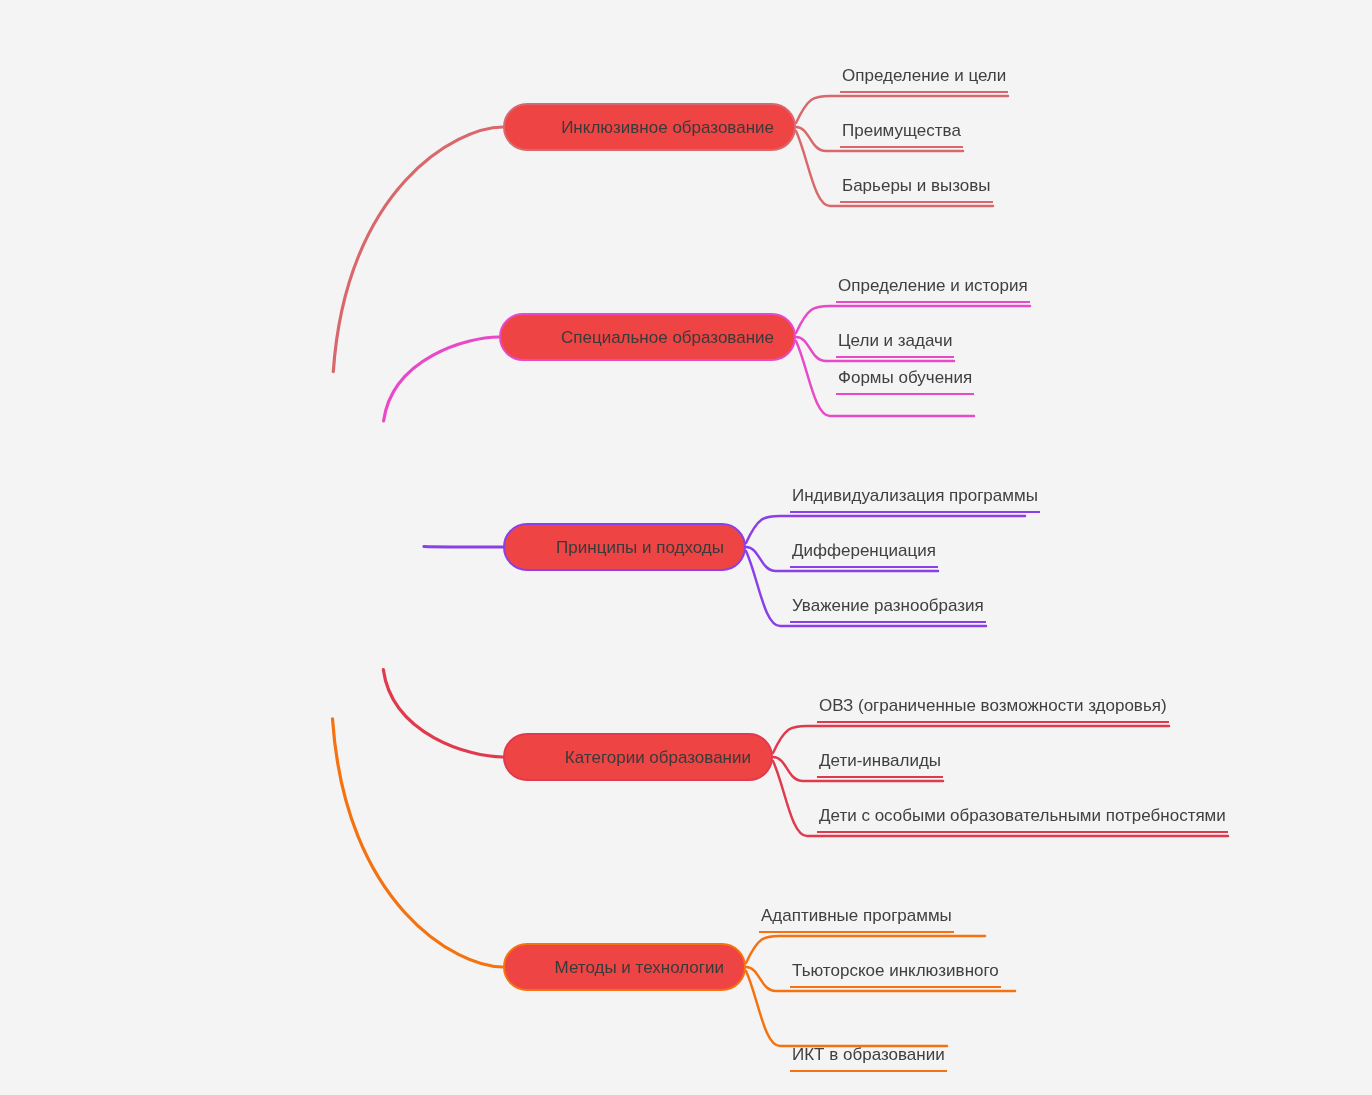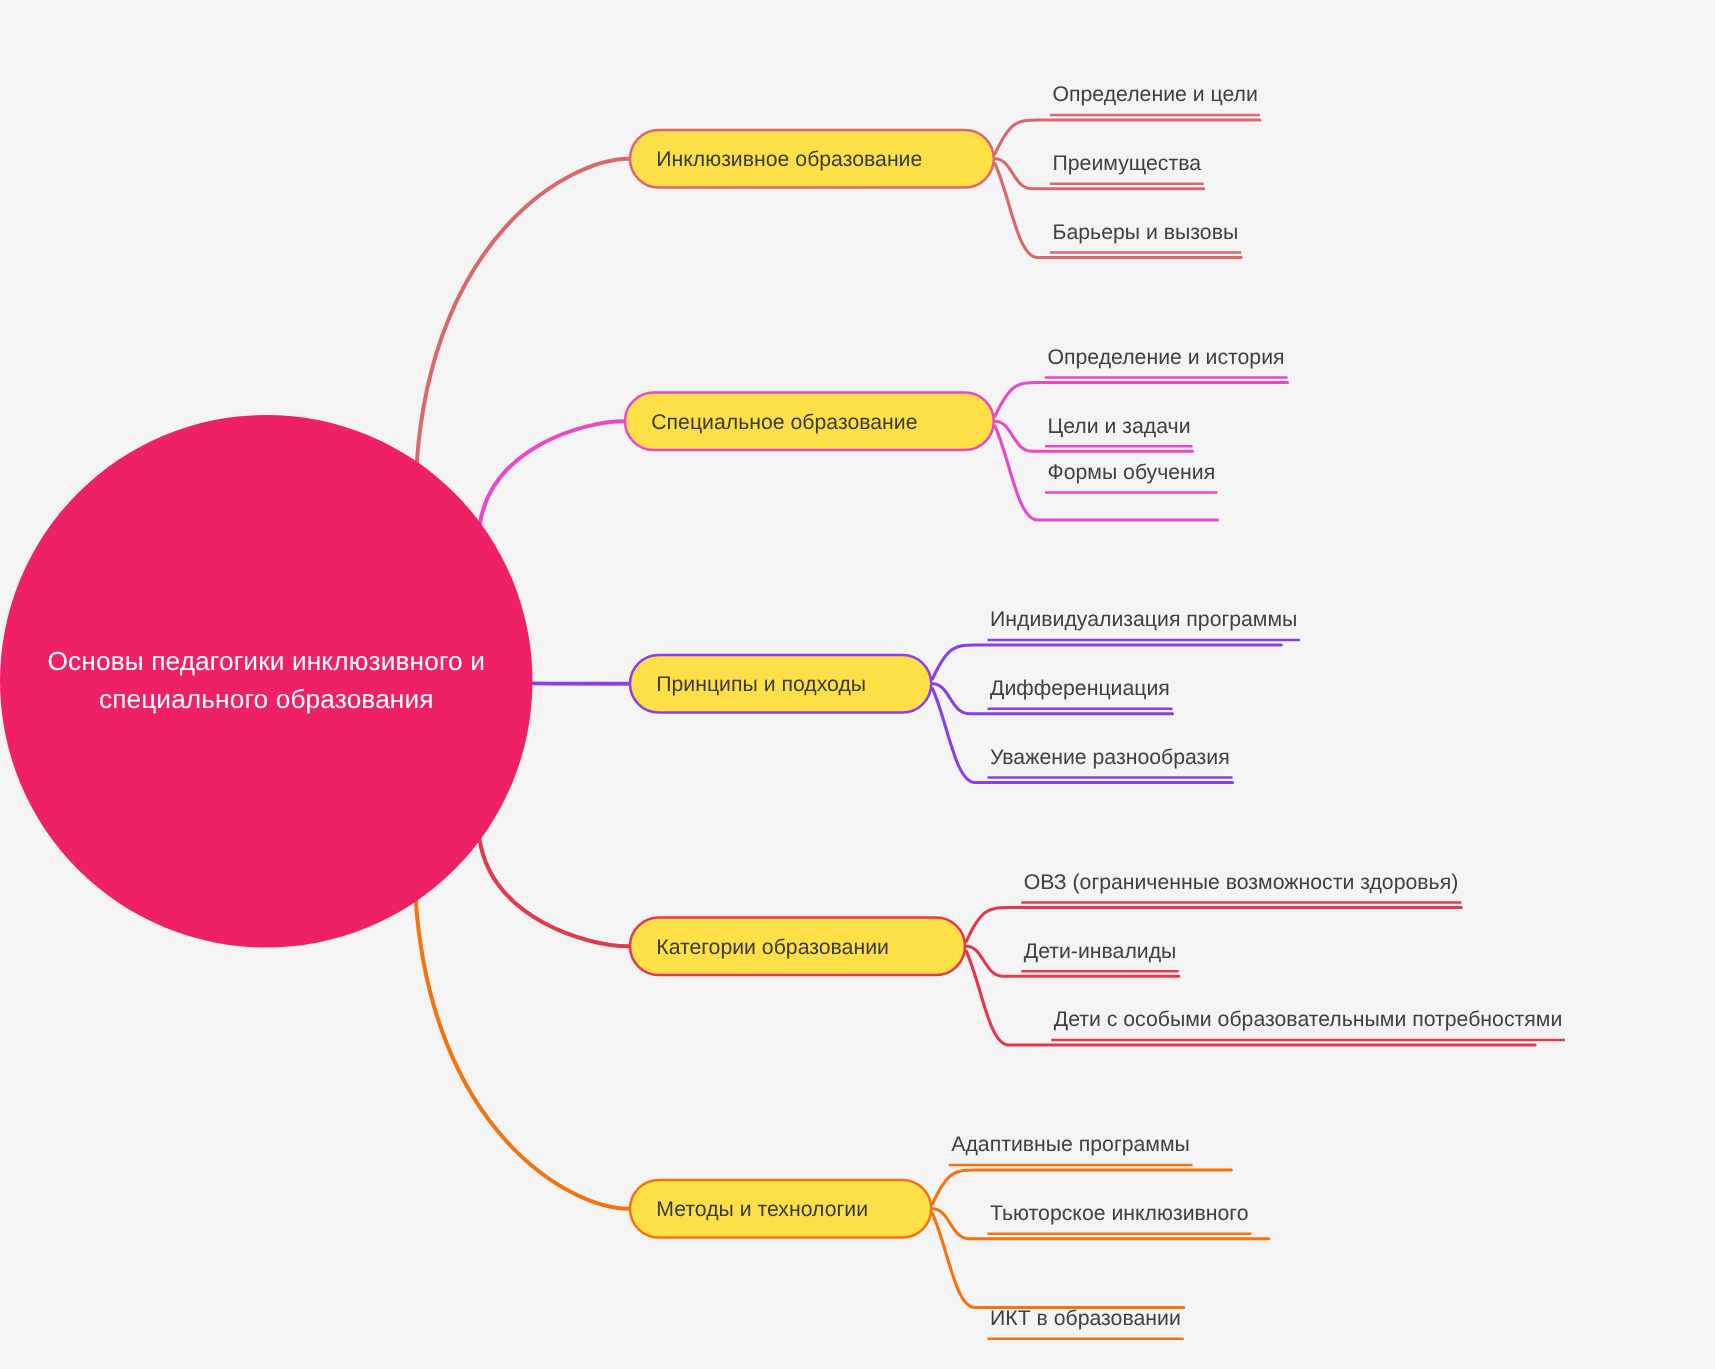--- a/index.html
+++ b/index.html
@@ -48,27 +48,27 @@
     color: #ffffff;
     font-size: 21px;
     line-height: 1.45;
     font-weight: 400;
     padding: 0 26px;
     letter-spacing: 0.1px;
   }
   
   .branch-node {
     position: absolute;
-    background: #fde047;
+    background: #ef4444;
     border-style: solid;
     border-width: 2.5px;
     border-radius: 999px;
     display: flex;
     align-items: center;
-    justify-content: flex-start;
+    justify-content: flex-end;
     box-sizing: border-box;
     white-space: nowrap;
     height: 48px;
   }
   .branch-label {
     color: #3a3a3a;
     font-size: 17px;
     line-height: 1;
     padding: 0 20px;
   }
@@ -110,23 +110,20 @@
       <path d="M 383.3 669.5 C 392.3 735.1, 470.1 757.0, 503.0 757.0" stroke="#e03a4e" stroke-width="3.2"></path>
       <path d="M 773 753 C 785 727, 791 726, 807 726 L 1169 726" stroke="#e03a4e" stroke-width="2.5"></path>
       <path d="M 773 757 C 787 757, 787 781, 803 781 L 943 781" stroke="#e03a4e" stroke-width="2.5"></path>
       <path d="M 773 761 C 785 787, 791 836, 807 836 L 1228 836" stroke="#e03a4e" stroke-width="2.5"></path>
       <path d="M 332.5 718.9 C 345.3 905.0, 456.1 967.0, 503.0 967.0" stroke="#f57211" stroke-width="3.2"></path>
       <path d="M 746 963 C 758 937, 764 936, 780 936 L 985 936" stroke="#f57211" stroke-width="2.5"></path>
       <path d="M 746 967 C 760 967, 760 991, 776 991 L 1015 991" stroke="#f57211" stroke-width="2.5"></path>
       <path d="M 746 971 C 758 997, 764 1046, 780 1046 L 947 1046" stroke="#f57211" stroke-width="2.5"></path>
     </svg>
 
-  <div class="central-node" id="central-node" style="left: 0px; top: 332px; width: 426px; height: 426px; background: rgb(238, 33, 100);">
-    <span class="central-label" style="color: rgb(255, 255, 255);">Основы педагогики инклюзивного и специального образования</span>
-  </div>
 
   <div id="node-layer">
       <div class="branch-node" style="left: 503px; top: 103px; width: 293px; border-color: rgb(217, 104, 109);">
         <span class="branch-label">Инклюзивное образование</span>
       </div>
       <div class="leaf-node" style="left: 840px; top: 67px;">
         <span class="leaf-label" style="border-bottom-color: rgb(217, 104, 109);">Определение и цели</span>
       </div>
       <div class="leaf-node" style="left: 840px; top: 122px;">
         <span class="leaf-label" style="border-bottom-color: rgb(217, 104, 109);">Преимущества</span>
@@ -160,21 +157,21 @@
       </div>
       <div class="branch-node" style="left: 503px; top: 733px; width: 270px; border-color: rgb(224, 58, 78);">
         <span class="branch-label">Категории образовании</span>
       </div>
       <div class="leaf-node" style="left: 817px; top: 697px;">
         <span class="leaf-label" style="border-bottom-color: rgb(224, 58, 78);">ОВЗ (ограниченные возможности здоровья)</span>
       </div>
       <div class="leaf-node" style="left: 817px; top: 752px;">
         <span class="leaf-label" style="border-bottom-color: rgb(224, 58, 78);">Дети-инвалиды</span>
       </div>
-      <div class="leaf-node" style="left: 817px; top: 807px; margin-left: 24px;">
+      <div class="leaf-node" style="left: 817px; top: 807px;">
         <span class="leaf-label" style="border-bottom-color: rgb(224, 58, 78);">Дети с особыми образовательными потребностями</span>
       </div>
       <div class="branch-node" style="left: 503px; top: 943px; width: 243px; border-color: rgb(245, 114, 17);">
         <span class="branch-label">Методы и технологии</span>
       </div>
       <div class="leaf-node" style="left: 759px; top: 907px;">
         <span class="leaf-label" style="border-bottom-color: rgb(245, 114, 17);">Адаптивные программы</span>
       </div>
       <div class="leaf-node" style="left: 790px; top: 962px;">
         <span class="leaf-label" style="border-bottom-color: rgb(245, 114, 17);">Тьюторское инклюзивного</span>

